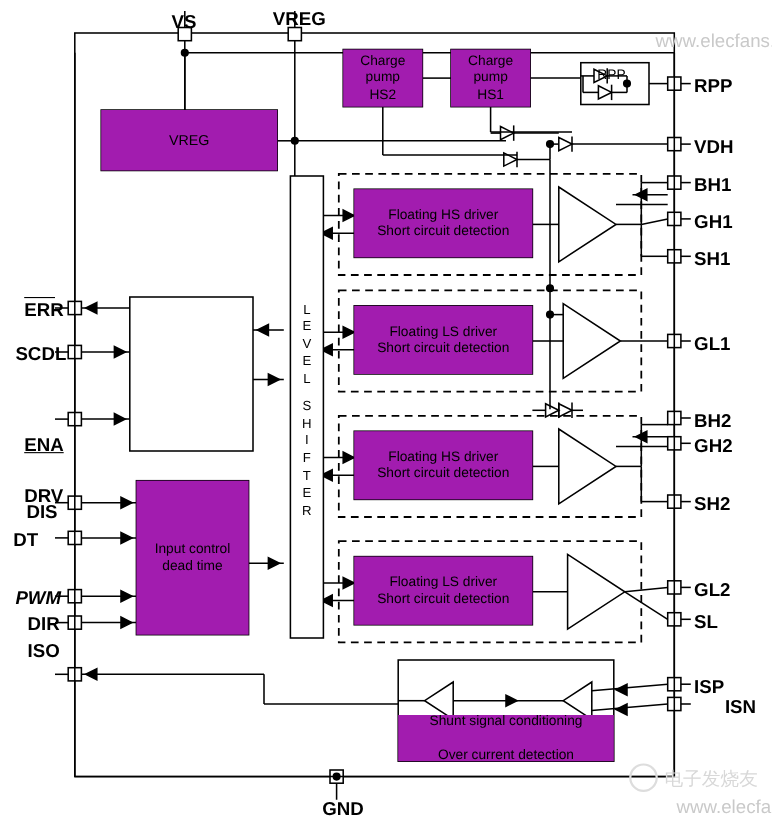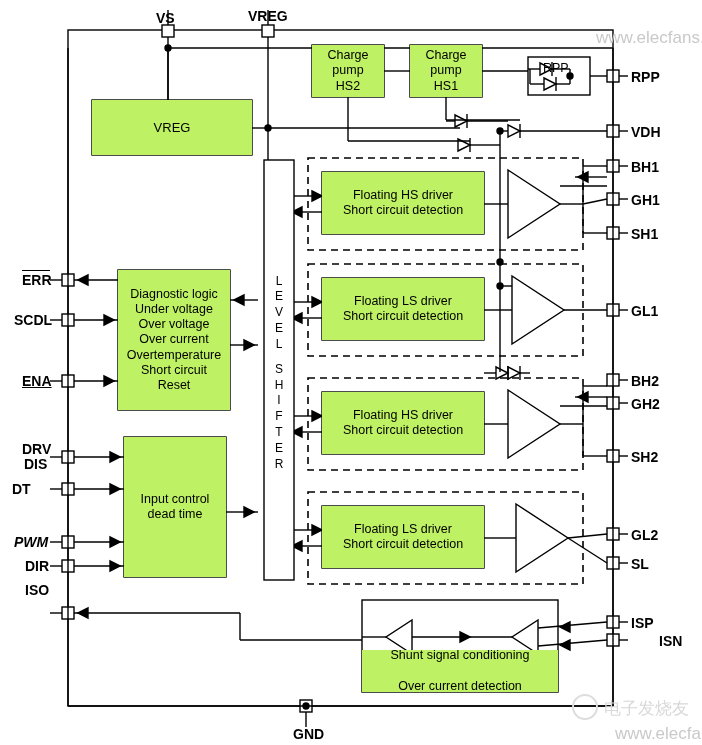--- a/index.html
+++ b/index.html
@@ -19,40 +19,40 @@
   }
   svg.layer {
     position: absolute;
     left: 0; top: 0;
     width: 702px;
     height: 745px;
   }
   .box {
     position: absolute;
     border: 1.4px solid #000;
-    background: #bef264;
+    background: #a21caf;
     box-sizing: border-box;
     display: flex;
     flex-direction: column;
     align-items: center;
     justify-content: center;
     text-align: center;
     font-size: 12.5px;
     line-height: 1.22;
     color: #000;
   }
   .lbl {
     position: absolute;
     font-size: 12.5px;
     color: #000;
     white-space: nowrap;
   }
   .pinlbl {
     position: absolute;
-    font-size: 14px;
+    font-size: 17px;
     font-weight: bold;
     color: #000;
     white-space: nowrap;
   }
   .vshift {
     position: absolute;
     display: flex;
     flex-direction: column;
     align-items: center;
     justify-content: center;
@@ -362,29 +362,20 @@
   </div>
 
   <div class="box" style="left:410px; top:45px; width:72px; height:52px; border:none;">
     <div>Charge</div>
     <div>pump</div>
     <div>HS1</div>
   </div>
 
   <div class="lbl" style="left:543px; top:61px;">RPP</div>
 
-  <div class="box" style="left:118px; top:270px; width:112px; height:140px; border:none;">
-    <div>Diagnostic logic</div>
-    <div>Under voltage</div>
-    <div>Over voltage</div>
-    <div>Over current</div>
-    <div>Overtemperature</div>
-    <div>Short circuit</div>
-    <div>Reset</div>
-  </div>
 
   <div class="box" style="left:124px; top:437px; width:102px; height:140px; border:none;">
     <div>Input control</div>
     <div>dead time</div>
   </div>
 
   <div class="box" style="left:322px; top:172px; width:162px; height:62px; border:none;">
     <div>Floating HS driver</div>
     <div>Short circuit detection</div>
   </div>
@@ -427,21 +418,21 @@
 
   <div class="pinlbl" style="left:156px; top:10px;">VS</div>
   <div class="pinlbl" style="left:248px; top:8px;">VREG</div>
 
   <div class="pinlbl" style="left:293px; top:726px;">GND</div>
 
   <div class="pinlbl" style="left:22px; top:272px;">ERR</div>
   <div class="overbar" style="left:22px; top:270px; width:28px;"></div>
 
   <div class="pinlbl" style="left:14px; top:312px;">SCDL</div>
-  <div class="pinlbl" style="left:22px; top:373px;text-decoration:underline;">ENA</div>
+  <div class="pinlbl" style="left:22px; top:395px;text-decoration:underline;">ENA</div>
   <div class="pinlbl" style="left:22px; top:441px;">DRV</div>
   <div class="pinlbl" style="left:24px; top:456px;">DIS</div>
   <div class="pinlbl" style="left:12px; top:481px;">DT</div>
   <div class="pinlbl" style="left:14px; top:534px;font-style:italic;">PWM</div>
   <div class="pinlbl" style="left:25px; top:558px;">DIR</div>
   <div class="pinlbl" style="left:25px; top:582px;">ISO</div>
 
   <div class="pinlbl" style="left:631px; top:69px;">RPP</div>
   <div class="pinlbl" style="left:631px; top:124px;">VDH</div>
   <div class="pinlbl" style="left:631px; top:159px;">BH1</div>

